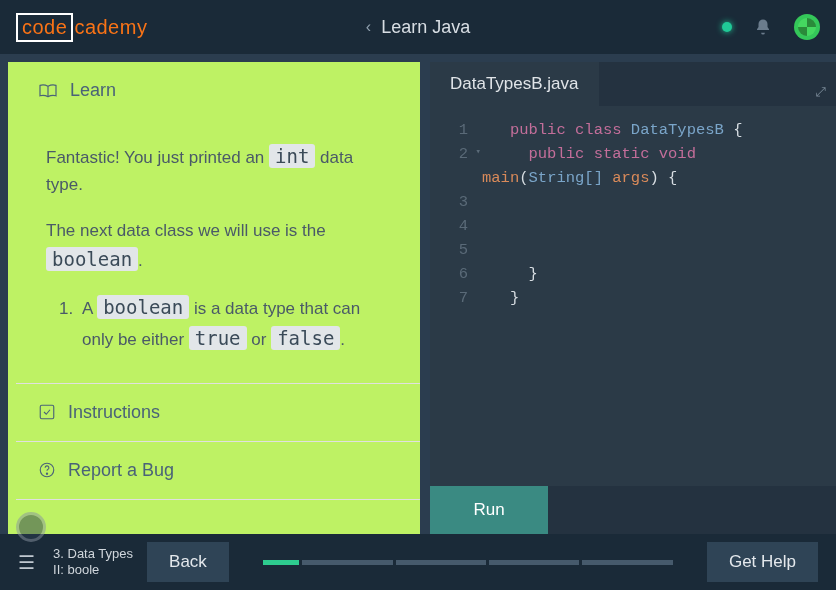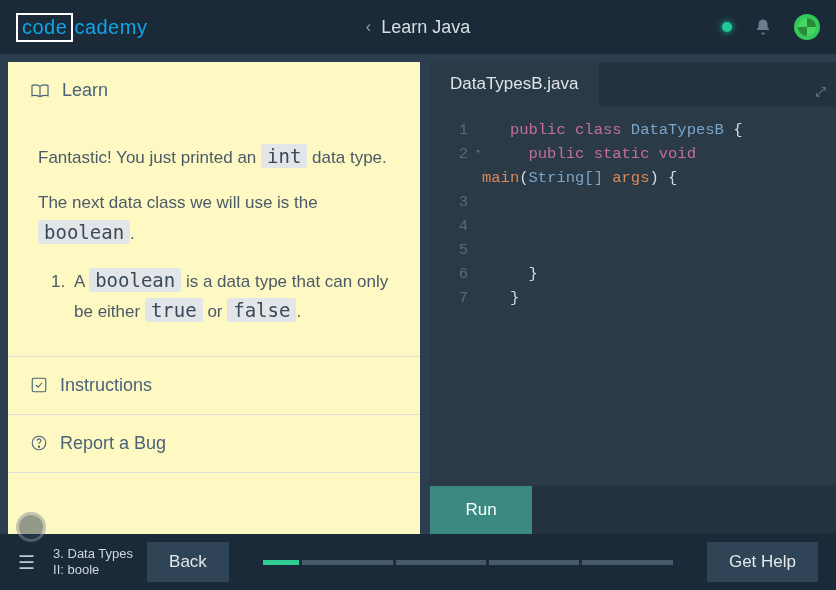--- a/index.html
+++ b/index.html
@@ -1,36 +1,36 @@
 <!DOCTYPE html>
 <html><head>
 <meta charset="utf-8">
 <style>
   * { box-sizing: border-box; margin: 0; padding: 0; }
   html, body { width: 836px; height: 590px; overflow: hidden; font-family: -apple-system, BlinkMacSystemFont, "Segoe UI", Helvetica, Arial, sans-serif; }
   body { background: #2b3d4f; color: #fff; }
 
   
   .header { height: 54px; background: #1a2a38; display: flex; align-items: center; padding: 0 16px; position: relative; }
-  .logo { display: flex; align-items: center; font-size: 20px; font-weight: 400; color: #0ea5e9; letter-spacing: 0.5px; }
+  .logo { display: flex; align-items: center; font-size: 20px; font-weight: 400; color: #f97316; letter-spacing: 0.5px; }
   .logo-box { border: 2px solid #fff; padding: 1px 4px; margin-right: 1px; font-weight: 500; }
   .header-title { position: absolute; left: 50%; transform: translateX(-50%); display: flex; align-items: center; font-size: 18px; color: #d8dee4; }
   .header-chevron { margin-right: 10px; font-size: 16px; color: #8fa0ae; }
   .header-right { margin-left: auto; display: flex; align-items: center; gap: 22px; }
   .status-dot { width: 10px; height: 10px; border-radius: 50%; background: #20c997; box-shadow: 0 0 6px #20c997; }
   .bell-icon { color: #6b7c8c; }
   .avatar { width: 26px; height: 26px; border-radius: 50%; background: #34c759; display: flex; align-items: center; justify-content: center; }
   .avatar-inner { width: 18px; height: 18px; background: repeating-conic-gradient(#2a8a3a 0 25%, #45d860 0 50%); border-radius: 50%; }
 
   
   .main { display: flex; height: 480px; }
 
   
   .left-panel { width: 420px; background: #2b3d4f; display: flex; flex-direction: column; position: relative; }
-  .left-scroll { flex: 1; background: #fef9c3; margin: 8px 0 0 8px; overflow-y: scroll; }
+  .left-scroll { flex: 1; background: #bef264; margin: 8px 0 0 8px; overflow-y: scroll; padding-left: 8px; }
   .left-scroll::-webkit-scrollbar { width: 14px; }
   .left-scroll::-webkit-scrollbar-track { background: #e8e8e8; }
   .left-scroll::-webkit-scrollbar-thumb { background: #b0b0b0; border-radius: 0; }
 
   .section { border-bottom: 1px solid #e0e0e0; }
   .section-header { display: flex; align-items: center; padding: 18px 22px; color: #4a6378; font-size: 18px; gap: 12px; }
   .section-header svg { flex-shrink: 0; }
   .content-body { padding: 22px 30px 30px 30px; color: #4a5a68; font-size: 17px; line-height: 1.6; }
   .content-body p { margin-bottom: 18px; }
   .code-inline { background: #e2e6e9; padding: 1px 6px; border-radius: 3px; font-family: "Consolas", monospace; font-size: 19px; color: #3a4a58; }
@@ -49,21 +49,21 @@
   .gutter { width: 52px; text-align: right; padding-right: 14px; color: #5a6a78; position: relative; flex-shrink: 0; }
   .fold { position: absolute; right: 1px; top: 4px; font-size: 9px; color: #5a6a78; }
   .code-line { flex: 1; white-space: pre-wrap; padding-right: 10px; }
   .kw { color: #c36e9a; }
   .type { color: #7aa5c9; }
   .method { color: #d98a5a; }
   .pun { color: #d7dde2; }
   .ident { color: #d7dde2; }
 
   .run-bar { height: 48px; background: #243240; display: flex; }
-  .run-btn { width: 102px; background: #3a8a82; color: #fff; font-size: 17px; display: flex; align-items: center; justify-content: center; border: none; cursor: pointer; }
+  .run-btn { width: 118px; background: #3a8a82; color: #fff; font-size: 17px; display: flex; align-items: center; justify-content: center; border: none; cursor: pointer; }
 
   
   .footer { height: 56px; background: #1a2a38; display: flex; align-items: center; padding: 0 18px; gap: 12px; position: relative; }
   .footer-circle { position: absolute; left: 16px; top: -22px; width: 30px; height: 30px; border: 3px solid #8893a0; border-radius: 50%; opacity: 0.5; background: #2b3d4f; }
   .hamburger { color: #c0c8d0; font-size: 19px; margin-right: 6px; cursor: pointer; }
   .lesson-title { color: #d0d6dc; font-size: 13px; line-height: 1.2; max-width: 82px; }
   .foot-btn { background: #2f4456; border: none; color: #e4e8ec; font-size: 17px; padding: 10px 22px; cursor: pointer; }
   .progress { flex: 1; display: flex; gap: 3px; margin: 0 22px; align-items: center; }
   .prog-seg { height: 5px; flex: 1; background: #465a6c; }
   .prog-seg.small { flex: 0.4; }

